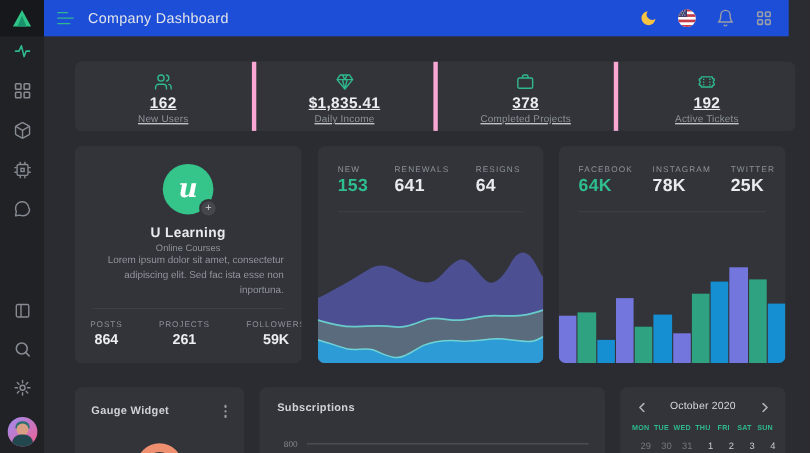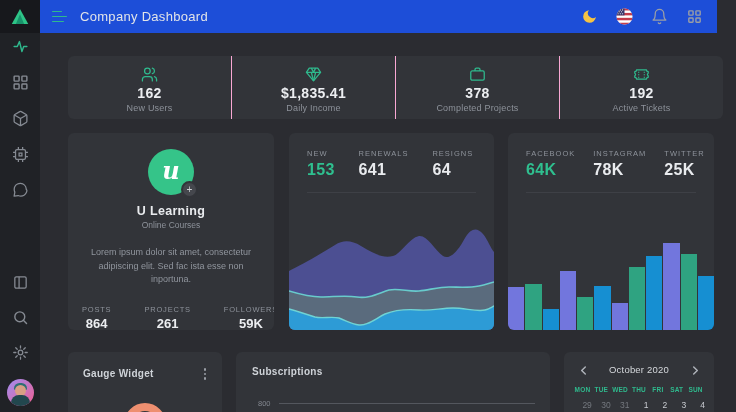--- a/index.html
+++ b/index.html
@@ -27,35 +27,35 @@
   .hamburger span:nth-child(1){ width:10px; } .hamburger span:nth-child(2){ width:15px; } .hamburger span:nth-child(3){ width:12px; }
   .header-title { font-size:13px; font-weight:500; letter-spacing:.3px; color:#e2e4e8; }
   .header-right { margin-left:auto; display:flex; align-items:center; gap:17px; }
   .hdr-icon { width:18px; height:18px; display:flex; align-items:center; justify-content:center; cursor:pointer; color:#9a9ea6; }
   .hdr-icon svg { width:17px; height:17px; }
 
   
   .card { position:absolute; background:#323439; border-radius:6px; overflow:hidden; }
 
   
-  .stats-card { left:68px; top:56px; width:655px; height:63px; display:flex; }
+  .stats-card { left:68px; top:56px; width:655px; height:63px; display:flex;text-decoration:underline; }
   .stat-col { flex:1; display:flex; flex-direction:column; align-items:center; justify-content:center; gap:2px; position:relative; padding-top:4px; }
-  .stat-col + .stat-col { border-left:1px solid #f9a8d4;align-items:center; }
+  .stat-col + .stat-col { border-left:4px solid #f9a8d4;align-items:center; }
   .stat-ico { color:#2fb98d; height:17px; } .stat-ico svg { width:17px; height:17px; }
   .stat-value { font-size:14px; font-weight:700; color:#eceef1; letter-spacing:.3px; }
   .stat-label { font-size:9px; color:#8d929a; letter-spacing:.2px; }
 
   
   .profile-card { left:68px; top:133px; width:206px; height:197px; display:flex; flex-direction:column; align-items:center; padding-top:16px; }
   .p-avatar { position:relative; width:46px; height:46px; }
   .p-avatar .circle { width:46px; height:46px; border-radius:50%; background:#35c489; display:flex; align-items:center; justify-content:center; font-family:"DejaVu Serif", serif; font-style:italic; font-weight:700; font-size:24px; color:#fff; padding-bottom:3px; }
   .p-avatar .plus { position:absolute; right:-4px; bottom:-3px; width:17px; height:17px; border-radius:50%; background:#45474d; border:2px solid #323439; color:#cfd2d6; font-size:10px; line-height:13px; text-align:center; cursor:pointer; }
   .p-name { margin-top:9px; font-size:12.5px; font-weight:700; letter-spacing:.3px; color:#e9ebee; }
   .p-sub { margin-top:2px; font-size:8.5px; color:#8d929a; }
-  .p-bio { margin-top:16px; padding:0 16px; font-size:9px; line-height:1.5; text-align:center; color:#90959d; }
+  .p-bio { margin-top:0; padding:0 16px; font-size:9px; line-height:1.5; text-align:right; color:#90959d; }
   .p-divider { width:174px; height:1px; background:#3e4046; margin-top:9px; }
   .p-stats { width:100%; display:flex; justify-content:space-around; padding:9px 14px 0 14px;gap:33px; }
   .p-stat { text-align:center; }
   .p-stat .lbl { font-size:7.5px; letter-spacing:.8px; color:#8d929a; }
   .p-stat .val { font-size:13px; font-weight:700; color:#eceef1; margin-top:2px; }
 
   
   .chart-card { display:flex; flex-direction:column; }
   .ch-head { display:flex; gap:24px; padding:16px 18px 0 18px; }
   .ch-stat .lbl { font-size:7.5px; letter-spacing:1px; color:#8d929a; }

